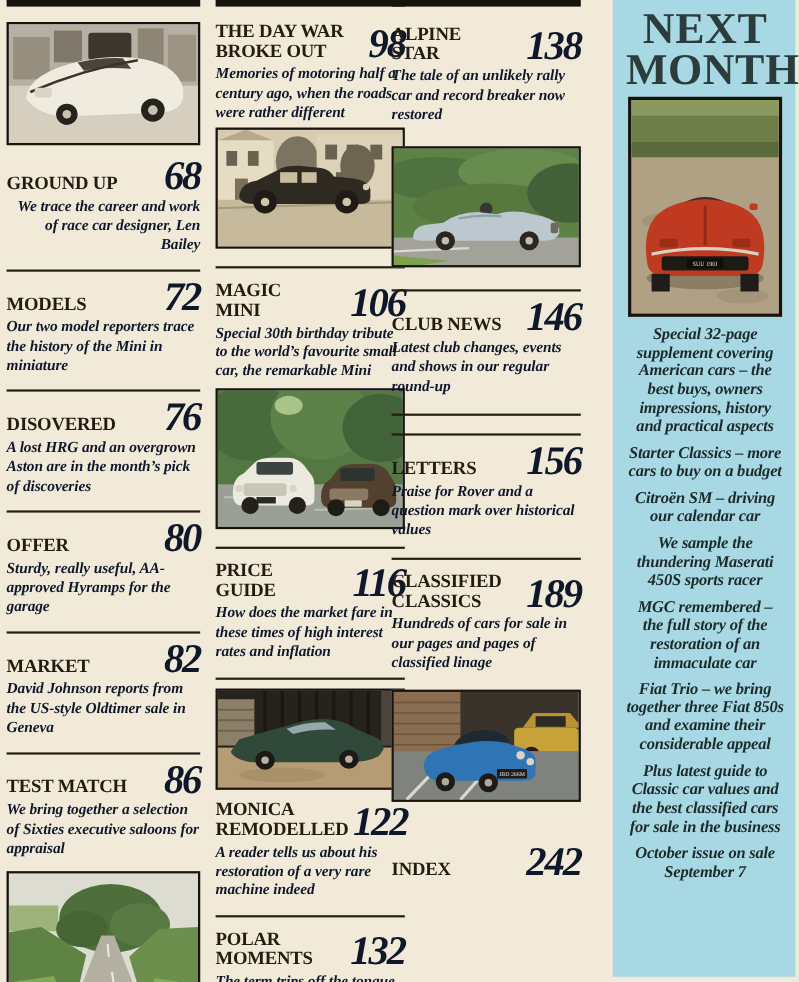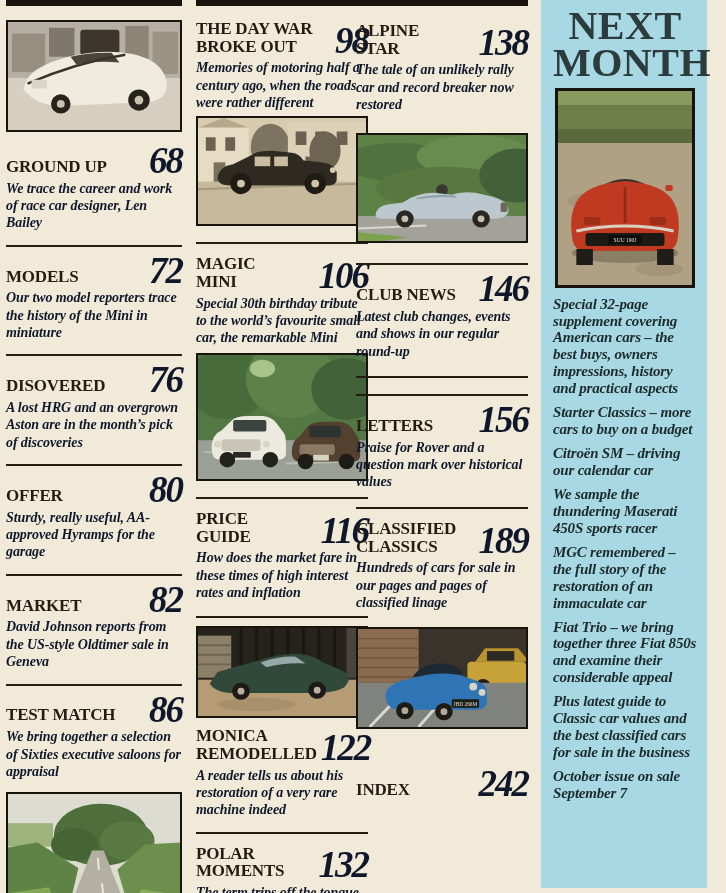--- a/index.html
+++ b/index.html
@@ -14,21 +14,21 @@
   .photo svg{display:block;width:100%;height:100%;}
   .entry-head{display:flex;justify-content:space-between;align-items:flex-end;gap:4px;}
   .title{margin:0;font-weight:bold;font-size:17px;line-height:1.04;letter-spacing:-0.2px;
          white-space:pre-line;color:#241c11;}
   .num{font-weight:bold;font-style:italic;font-size:37px;line-height:0.72;letter-spacing:-2px;
        color:#0f172a;padding-bottom:1px;}
   .desc{font-style:italic;font-weight:bold;font-size:14px;line-height:1.24;margin:4px 0 0;
         letter-spacing:-0.1px;color:#0f172a;}
   .rule{border:none;border-top:2px solid #241d12;margin:13px 0 11px;}
   
-  .sb{position:absolute;left:541px;top:0;width:166px;height:888px;background:#a7d8e3;
+  .sb{position:absolute;left:557px;top:0;width:166px;height:888px;background:#a7d8e3;
       box-sizing:border-box;padding:6px 10px 0 12px;}
   .sb-title{margin:2px 0 6px;text-align:center;font-weight:bold;font-size:40px;line-height:0.92;
             letter-spacing:0.5px;white-space:pre-line;color:#2c3b3b;}
   .sb .photo{border-width:3px;}
   .nm-item{margin:0 0 7px;font-weight:bold;font-style:italic;font-size:15px;line-height:1.13;
            letter-spacing:-0.2px;color:#1c2a2b;}
 </style>
 </head>
 <body>
 
@@ -50,21 +50,21 @@
         <path d="M64 36 Q86 31 106 32 L114 42 Q88 40 70 44 Z" fill="#4a443a"></path>
         <path d="M20 64 Q70 42 120 34" stroke="#39332a" stroke-width="2.5" fill="none"></path>
         <rect x="24" y="60" width="16" height="9" rx="2" fill="#d9d4c6"></rect>
         <circle cx="54" cy="85" r="10" fill="#26221c"></circle>
           <circle cx="54" cy="85" r="4" fill="#c9c2b1"></circle>
         <circle cx="134" cy="81" r="11" fill="#26221c"></circle>
           <circle cx="134" cy="81" r="4.5" fill="#c9c2b1"></circle>
       </svg>
     </figure>
 
-    <div class="entry" style="margin-top:16px;">
+    <div class="entry" style="margin-top:16px;text-align:right;">
       <div class="entry-head">
         <h3 class="title">GROUND UP</h3>
         <span class="num">68</span>
       </div>
       <p class="desc">We trace the career and work of race car designer, Len Bailey</p>
     </div>
     <hr class="rule">
 
     <div class="entry">
       <div class="entry-head">
@@ -373,21 +373,21 @@
         <rect x="100" y="126" width="18" height="8" rx="2" fill="#9c2e18"></rect>
         <rect x="30" y="142" width="86" height="13" rx="3" fill="#1d1a15"></rect>
         <rect x="55" y="144" width="36" height="9" fill="#0f0e0b"></rect>
         <text x="73" y="151" font-size="6" fill="#e9e6da" text-anchor="middle">SUU 190J</text>
         <rect x="20" y="158" width="18" height="16" fill="#201c17"></rect>
         <rect x="108" y="158" width="18" height="16" fill="#201c17"></rect>
         <rect x="117" y="94" width="8" height="6" rx="2" fill="#c03a22"></rect>
       </svg>
     </figure>
 
-    <div class="nm-list" style="margin-top:8px;">
+    <div class="nm-list" style="margin-top:8px;text-align:center;">
       <p class="nm-item">Special 32-page supplement covering American cars – the best buys, owners impressions, history and practical aspects</p>
       <p class="nm-item">Starter Classics – more cars to buy on a budget</p>
       <p class="nm-item">Citroën SM – driving our calendar car</p>
       <p class="nm-item">We sample the thundering Maserati 450S sports racer</p>
       <p class="nm-item">MGC remembered – the full story of the restoration of an immaculate car</p>
       <p class="nm-item">Fiat Trio – we bring together three Fiat 850s and examine their considerable appeal</p>
       <p class="nm-item">Plus latest guide to Classic car values and the best classified cars for sale in the business</p>
       <p class="nm-item">October issue on sale September 7</p>
     </div>
   </aside>

